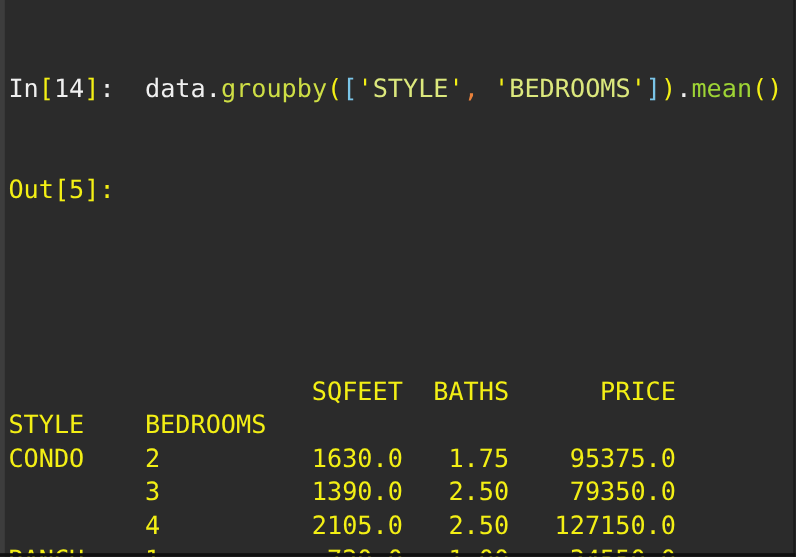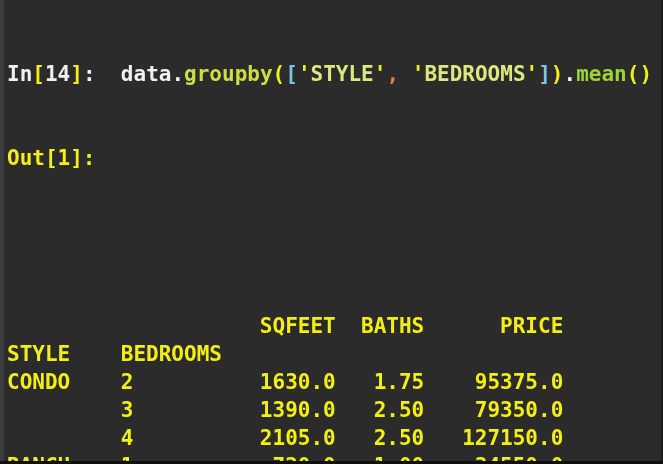--- a/index.html
+++ b/index.html
@@ -7,40 +7,39 @@
     width: 663px; height: 464px;
     background: var(--bg, #2b2b2b);
     overflow: hidden; position: relative;
     font-family: "DejaVu Sans Mono", "Liberation Mono", monospace;
   }
   .console {
     position: absolute; inset: 0;
     padding: 4px 0 0 7px;
     font-size: 21px; line-height: 28px;
     white-space: pre;
-    font-weight: bold;
   }
   .console pre { margin: 0; font: inherit; white-space: pre; }
   .c-white  { color: var(--white); }
   .c-yellow { color: var(--yellow); }
   .c-ygreen { color: var(--ygreen); }
   .c-string { color: var(--string); }
   .c-green  { color: var(--green); }
   .c-orange { color: var(--orange); }
   .c-blue   { color: var(--blue); }
   .out-line, .table-line { color: var(--yellow); }
   .edge-left   { position: absolute; left: 0; top: 0; width: 4px; height: 100%; background: #3d3d3d; }
   .edge-bottom { position: absolute; left: 0; bottom: 0; width: 100%; height: 3px; background: #101010; }
   .edge-right  { position: absolute; right: 0; top: 0; width: 2px; height: 100%; background: #1c1c1c; }
 </style>
 </head>
 <body>
 
 <div class="console">
   <pre id="input-line" class="code-line"><span class="c-white">In</span><span class="c-yellow">[</span><span class="c-white">14</span><span class="c-yellow">]</span><span class="c-white">:  </span><span class="c-white">data.</span><span class="c-ygreen">groupby</span><span class="c-yellow">(</span><span class="c-blue">[</span><span class="c-yellow">'</span><span class="c-string">STYLE</span><span class="c-yellow">'</span><span class="c-orange">,</span><span class="c-white"> </span><span class="c-yellow">'</span><span class="c-string">BEDROOMS</span><span class="c-yellow">'</span><span class="c-blue">]</span><span class="c-yellow">)</span><span class="c-white">.</span><span class="c-green">mean</span><span class="c-yellow">()</span></pre>
-  <pre class="out-line">Out[1]:</pre>
+  <pre class="out-line">Out[5]:</pre>
   <pre class="blank-line"> </pre>
   <div id="output-table"><pre class="table-line">                    SQFEET  BATHS      PRICE</pre><pre class="table-line">STYLE    BEDROOMS</pre><pre class="table-line">CONDO    2          1630.0   1.75    95375.0</pre><pre class="table-line">         3          1390.0   2.50    79350.0</pre><pre class="table-line">         4          2105.0   2.50   127150.0</pre><pre class="table-line">RANCH    1           720.0   1.00    34550.0</pre></div>
 </div>
 
 <div class="edge-left"></div>
 <div class="edge-right"></div>
 <div class="edge-bottom"></div>
 
 </body></html>

